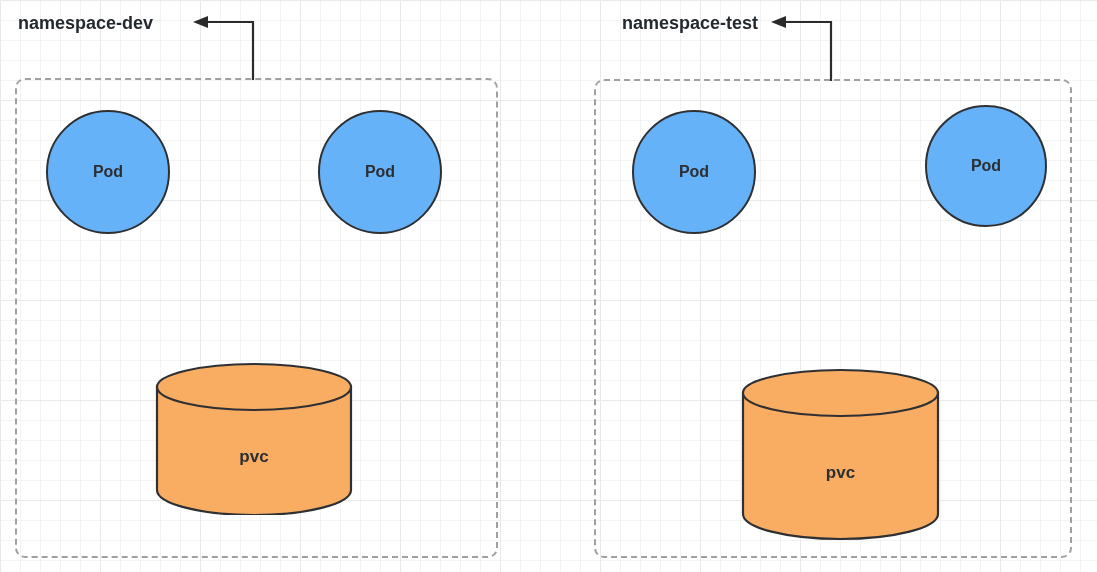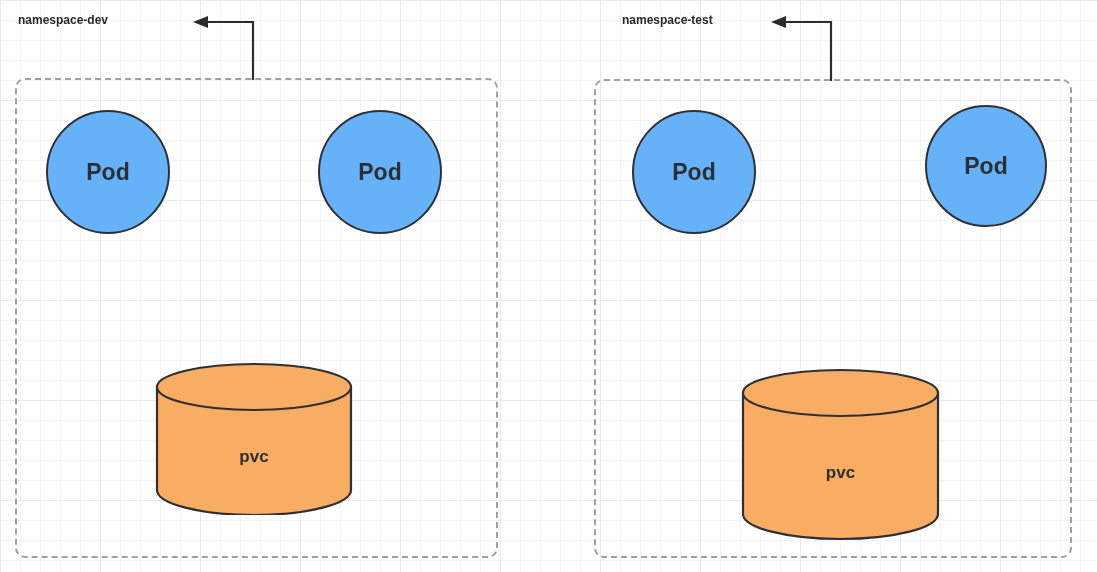--- a/index.html
+++ b/index.html
@@ -28,21 +28,21 @@
     border: 2px dashed #a0a0a0;
     border-radius: 10px;
     background: transparent;
     box-sizing: border-box;
   }
 
   .ns-label {
     position: absolute;
     font-family: "Liberation Sans", sans-serif;
     font-weight: bold;
-    font-size: 12px;
+    font-size: 18px;
     color: #23292e;
     white-space: nowrap;
     line-height: 1;
   }
 
   .connector {
     position: absolute;
     pointer-events: none;
   }
 
@@ -52,21 +52,21 @@
     background: #66b2f8;
     border: 2px solid #2e3033;
     box-sizing: border-box;
     display: flex;
     align-items: center;
     justify-content: center;
   }
   .pod-label {
     font-family: "Liberation Sans", sans-serif;
     font-weight: bold;
-    font-size: 23px;
+    font-size: 16px;
     color: #2b2f33;
     user-select: none;
   }
 
   .cyl {
     position: absolute;
   }
   .cyl svg { display: block; }
   .cyl-label {
     position: absolute;

